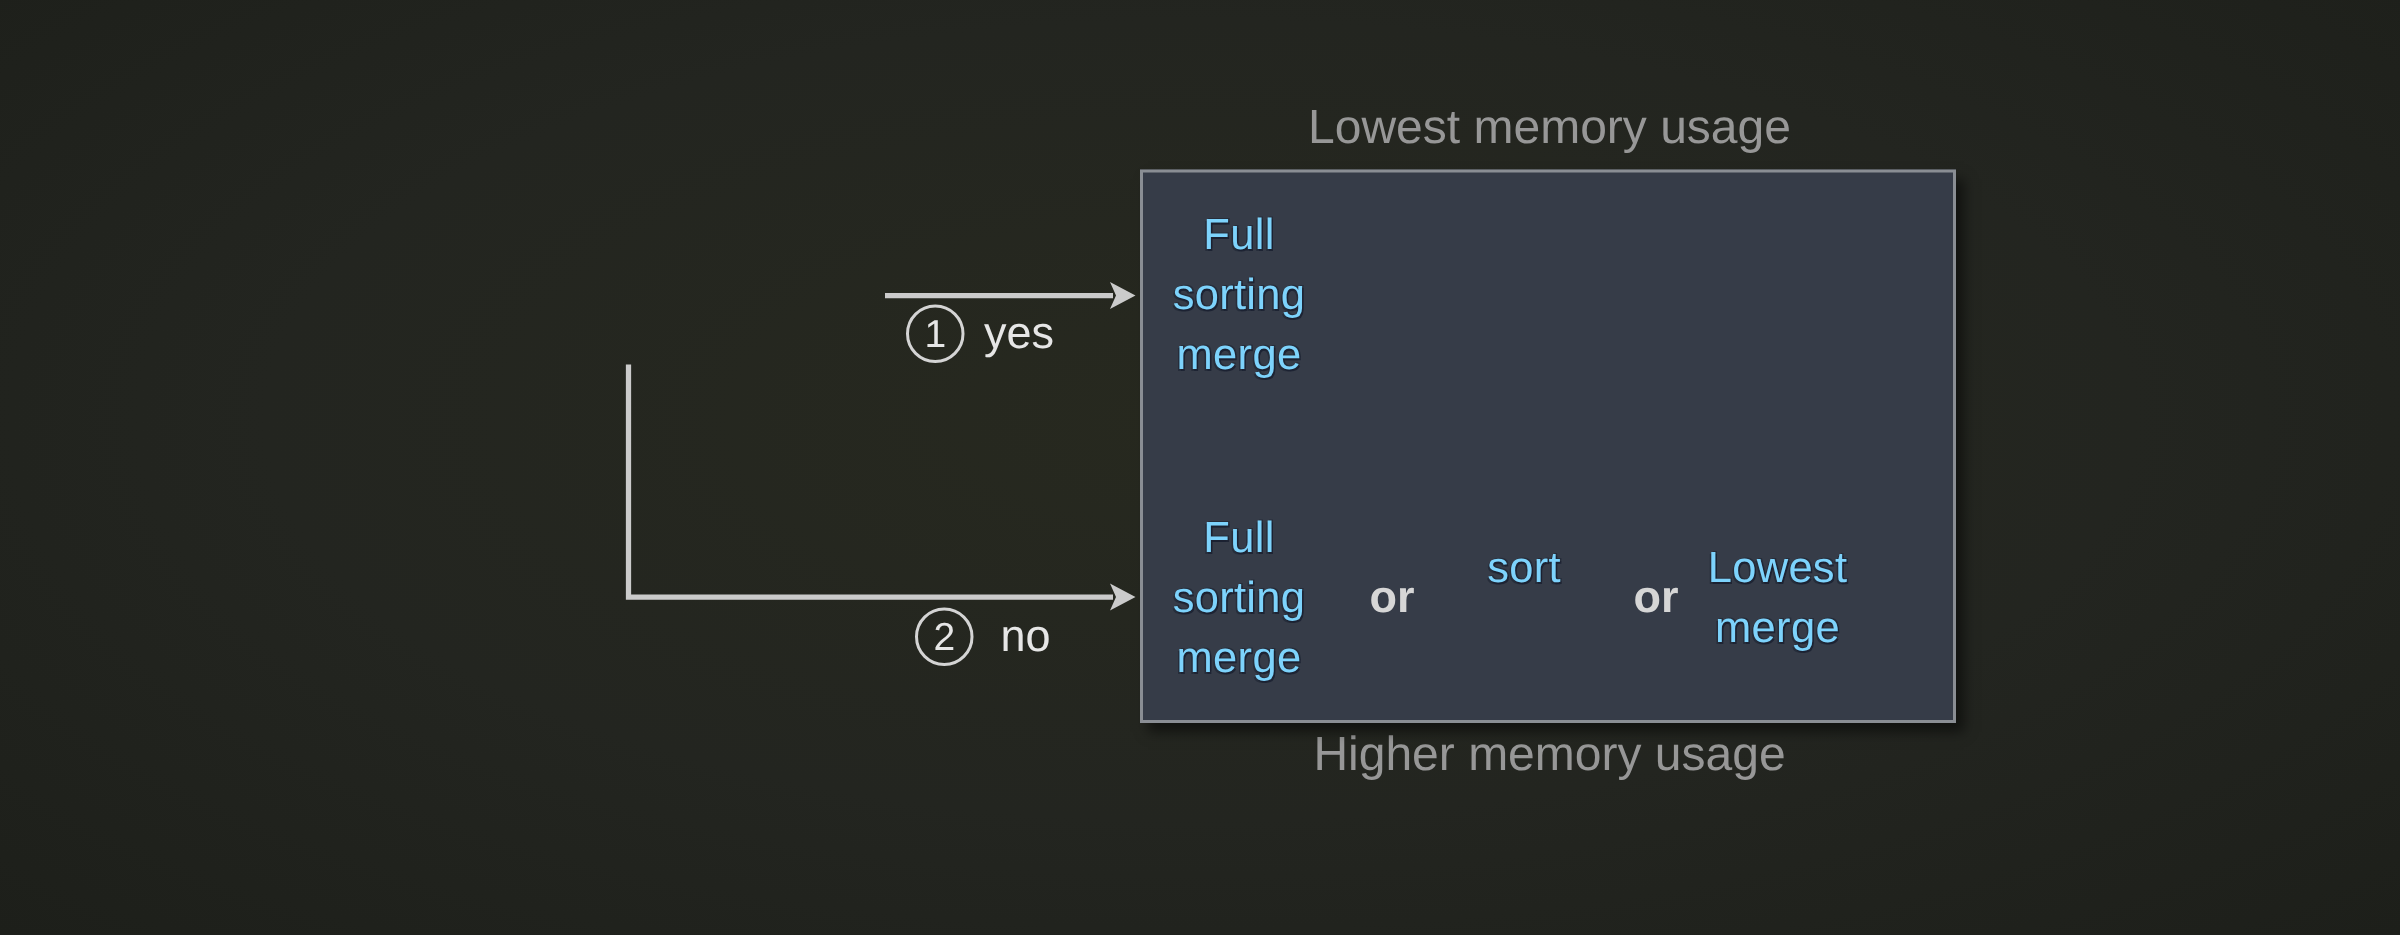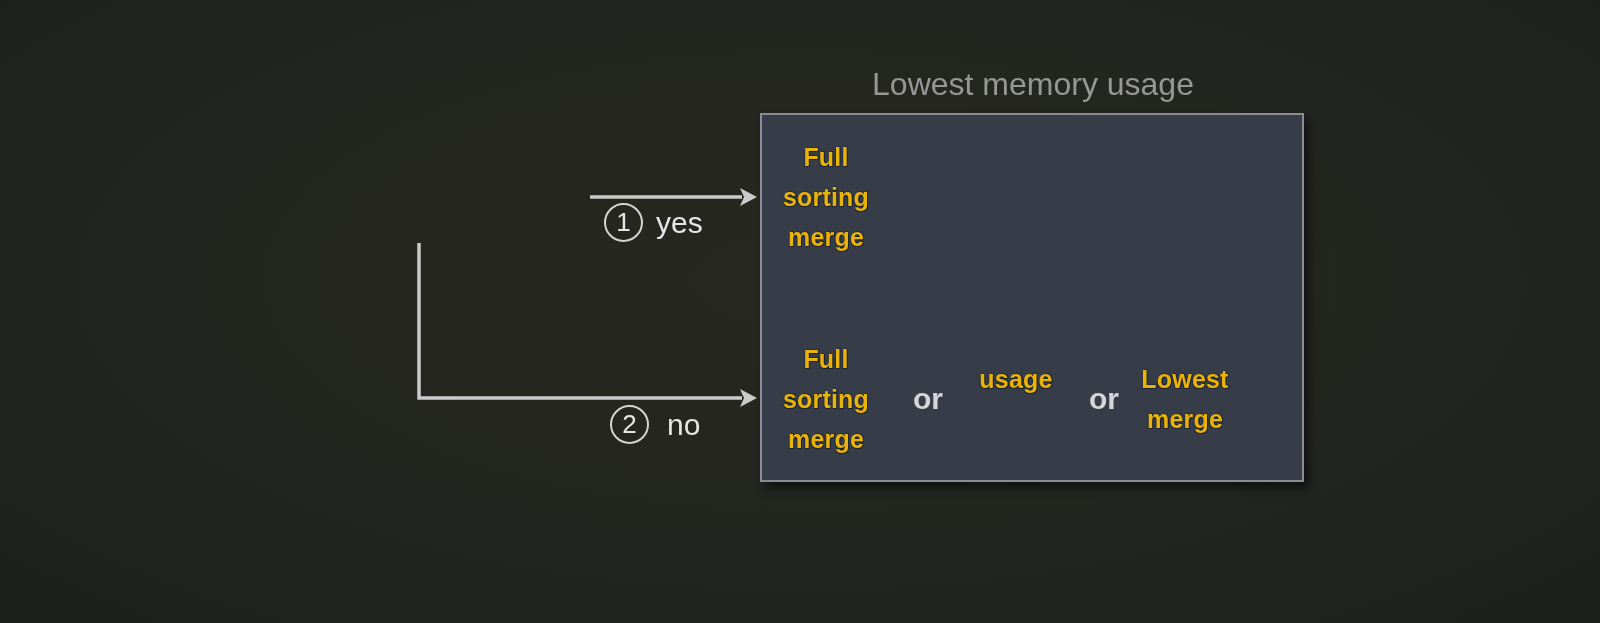--- a/index.html
+++ b/index.html
@@ -80,23 +80,23 @@
     top: 113px;
     width: 540px;
     height: 365px;
     background: #363c48;
     border: 2px solid #8a8e94;
     box-shadow: 5px 6px 8px rgba(0, 0, 0, 0.5);
   }
   .algo {
     position: absolute;
     text-align: center;
-    color: #eab308;
-    font-size: 25px;
-    font-weight: 700;
+    color: #7dd3fc;
+    font-size: 29px;
+    font-weight: 400;
     line-height: 40px;
     letter-spacing: 0.2px;
     text-shadow: 1px 1px 0 rgba(26, 32, 48, 0.85),
                 -1px 1px 0 rgba(26, 32, 48, 0.55),
                  1px -1px 0 rgba(26, 32, 48, 0.55);
   }
   .algo.sorted-fsm   { left: 6px;   top: 22px;  width: 116px; }
   .algo.unsorted-fsm { left: 6px;   top: 224px; width: 116px; }
   .algo.grace-hash   { left: 196px; top: 244px; width: 116px; }
   .algo.partial-merge{ left: 362px; top: 244px; width: 122px; }
@@ -133,39 +133,40 @@
   <div class="branch-label yes">
     <span class="circle-num">1</span>
     <span>yes</span>
   </div>
   <div class="branch-label no">
     <span class="circle-num">2</span>
     <span>no</span>
   </div>
 
   <div class="caption top">Lowest memory usage</div>
+  <div class="caption bottom">Higher memory usage</div>
 
   <div class="algo-box">
 
     <div class="algo sorted-fsm">
       <div>Full</div>
       <div>sorting</div>
       <div>merge</div>
     </div>
 
     <div class="algo unsorted-fsm">
       <div>Full</div>
       <div>sorting</div>
       <div>merge</div>
     </div>
 
     <div class="or-sep first">or</div>
 
     <div class="algo grace-hash">
-      <div>usage</div>
+      <div>sort</div>
     </div>
 
     <div class="or-sep second">or</div>
 
     <div class="algo partial-merge">
       <div>Lowest</div>
       <div>merge</div>
     </div>
 
   </div>

